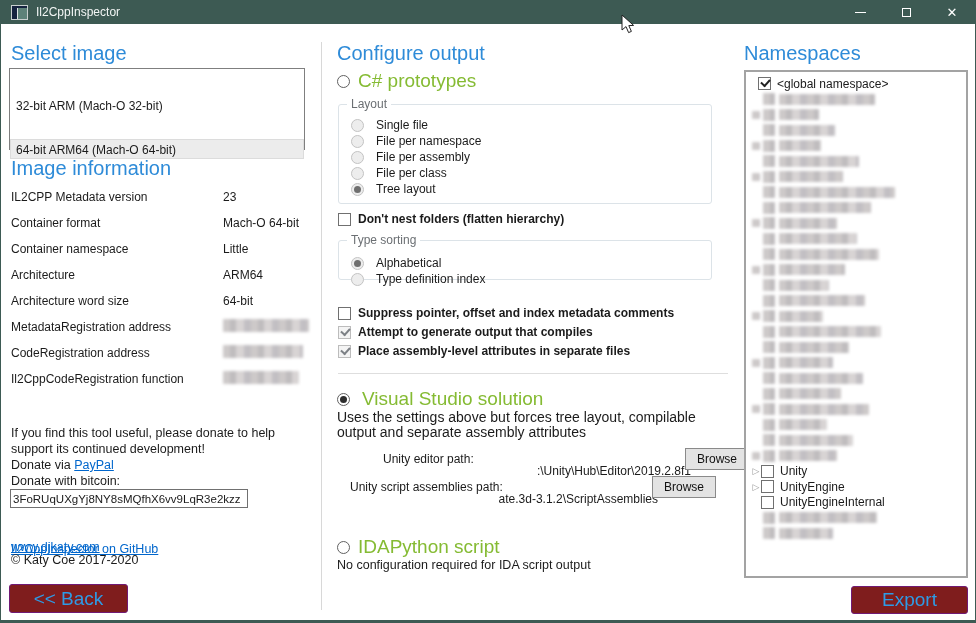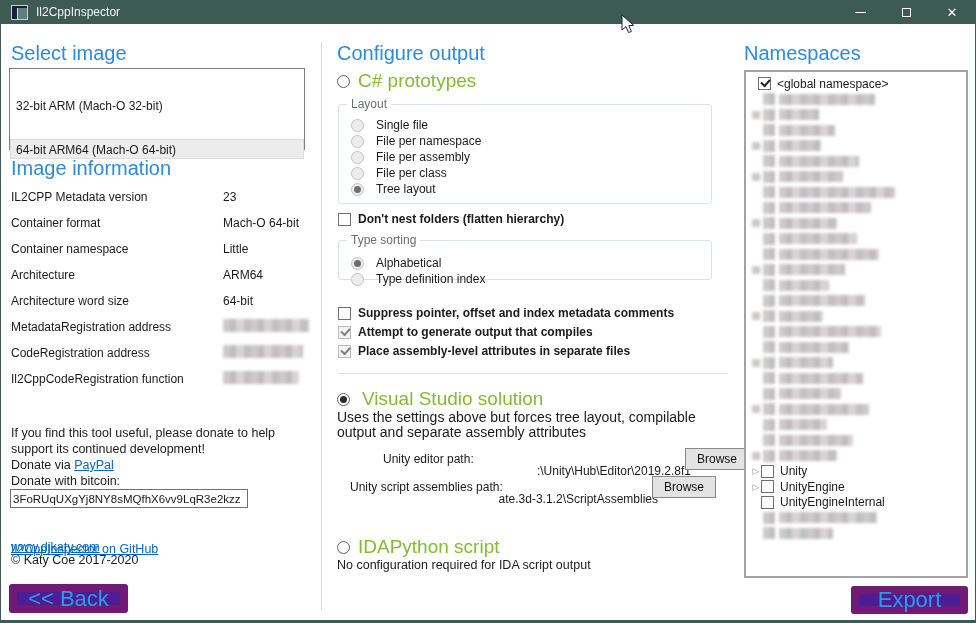--- a/index.html
+++ b/index.html
@@ -46,22 +46,22 @@
   .info-row.is-redacted .redact-val{display:block;}
   #donate-block{position:absolute;left:10px;top:425px;width:300px;font-size:12.5px;color:#1b1b1b;line-height:16px;}
   .link{color:var(--link);text-decoration:underline;}
   #paypal-line{position:absolute;left:10px;top:458px;font-size:12.5px;color:#1b1b1b;}
   #bitcoin-label{position:absolute;left:10px;top:474px;font-size:12.5px;color:#1b1b1b;}
   #bitcoin-input{position:absolute;left:9px;top:489px;width:238px;height:19px;border:1px solid #707070;font-size:11.5px;
                  font-family:"Liberation Sans","DejaVu Sans",sans-serif;color:#1b1b1b;padding:0 2px;background:#fff;}
   #github-link{position:absolute;left:10px;top:524px;font-size:12.5px;margin-top:18px;}
   #site-link{position:absolute;left:10px;top:540px;font-size:12.5px;}
   #copyright{position:absolute;left:10px;top:553px;font-size:12.5px;color:#1b1b1b;}
-  .big-btn{position:absolute;background:#4c1d95;border:8px solid #701a75;border-radius:3px;color:var(--btnblue);
-           font-size:22px;display:flex;align-items:center;justify-content:center;cursor:default;
+  .big-btn{position:absolute;background:#7f1d1d;border:1px solid #701a75;border-radius:3px;color:var(--btnblue);
+           font-size:19px;display:flex;align-items:center;justify-content:center;cursor:default;
            font-family:"Liberation Sans","DejaVu Sans",sans-serif;}
   #back-btn{left:8px;top:584px;width:119px;height:29px;}
   #export-btn{left:850px;top:586px;width:117px;height:28px;}
   
   .vdivider{position:absolute;top:42px;width:1px;height:568px;background:#d8d8d8;}
   
   .section-radio-row{position:absolute;display:flex;align-items:center;gap:8px;}
   .section-label{font-size:19px;color:var(--green);}
   
   .radio{width:13px;height:13px;border-radius:50%;position:relative;flex:0 0 13px;}

